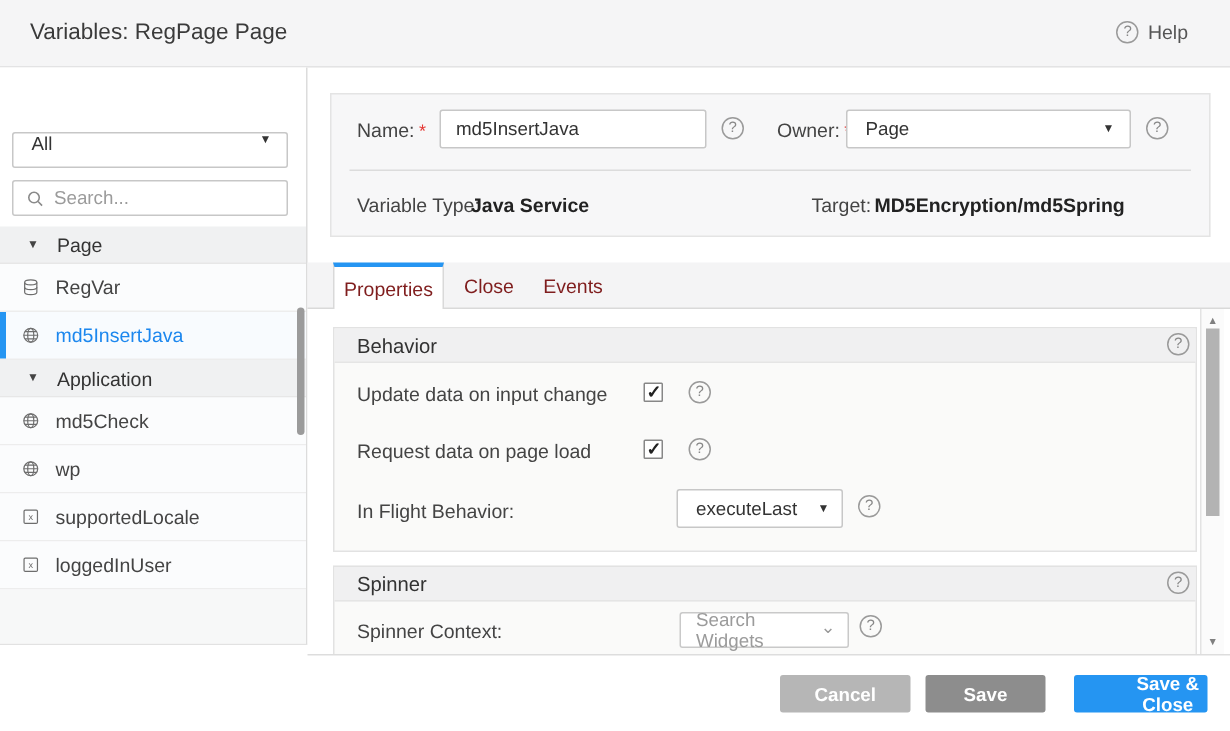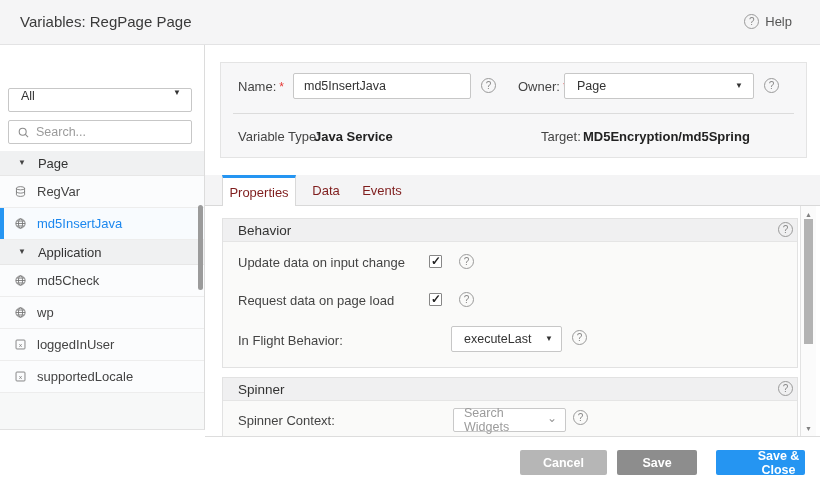--- a/index.html
+++ b/index.html
@@ -199,29 +199,29 @@
         <line x1="3.2" y1="11" x2="12.8" y2="11" stroke="#6d6d6d"></line>
       </svg>
       <span>wp</span>
     </div>
 
     <div class="tree-item">
       <svg class="icon-svg" viewBox="0 0 16 16">
         <rect x="2.5" y="2.5" width="11" height="11" rx="1" fill="none" stroke="#6d6d6d"></rect>
         <text x="8" y="11" font-size="7.5" text-anchor="middle" fill="#6d6d6d" font-family="sans-serif">x</text>
       </svg>
-      <span>loggedInUser</span>
+      <span>supportedLocale</span>
     </div>
 
     <div class="tree-item">
       <svg class="icon-svg" viewBox="0 0 16 16">
         <rect x="2.5" y="2.5" width="11" height="11" rx="1" fill="none" stroke="#6d6d6d"></rect>
         <text x="8" y="11" font-size="7.5" text-anchor="middle" fill="#6d6d6d" font-family="sans-serif">x</text>
       </svg>
-      <span>supportedLocale</span>
+      <span>loggedInUser</span>
     </div>
   </div>
 
   <div class="side-fill"></div>
   <div class="side-scroll-thumb"></div>
 </div>
 
 <div class="var-form">
   <div class="fld-label" style="left:17px; top:16px;">
     <span>Name:</span><span class="req">*</span>
@@ -241,21 +241,21 @@
   <div class="form-divider"></div>
 
   <div class="ro-label" style="left:17px; top:66px;">Variable Type:</div>
   <div class="ro-value" style="left:93px; top:66px;">Java Service</div>
   <div class="ro-label" style="left:320px; top:66px;">Target:</div>
   <div class="ro-value" style="left:362px; top:66px;">MD5Encryption/md5Spring</div>
 </div>
 
 <div class="tab-bar">
   <div class="tab active">Properties</div>
-  <div class="tab t-data">Data</div>
+  <div class="tab t-data">Close</div>
   <div class="tab t-events">Events</div>
 </div>
 
 <div class="tab-content">
 
   <div class="section sec-behavior">
     <div class="section-hdr">
       <span>Behavior</span>
       <span class="qicon"></span>
     </div>

